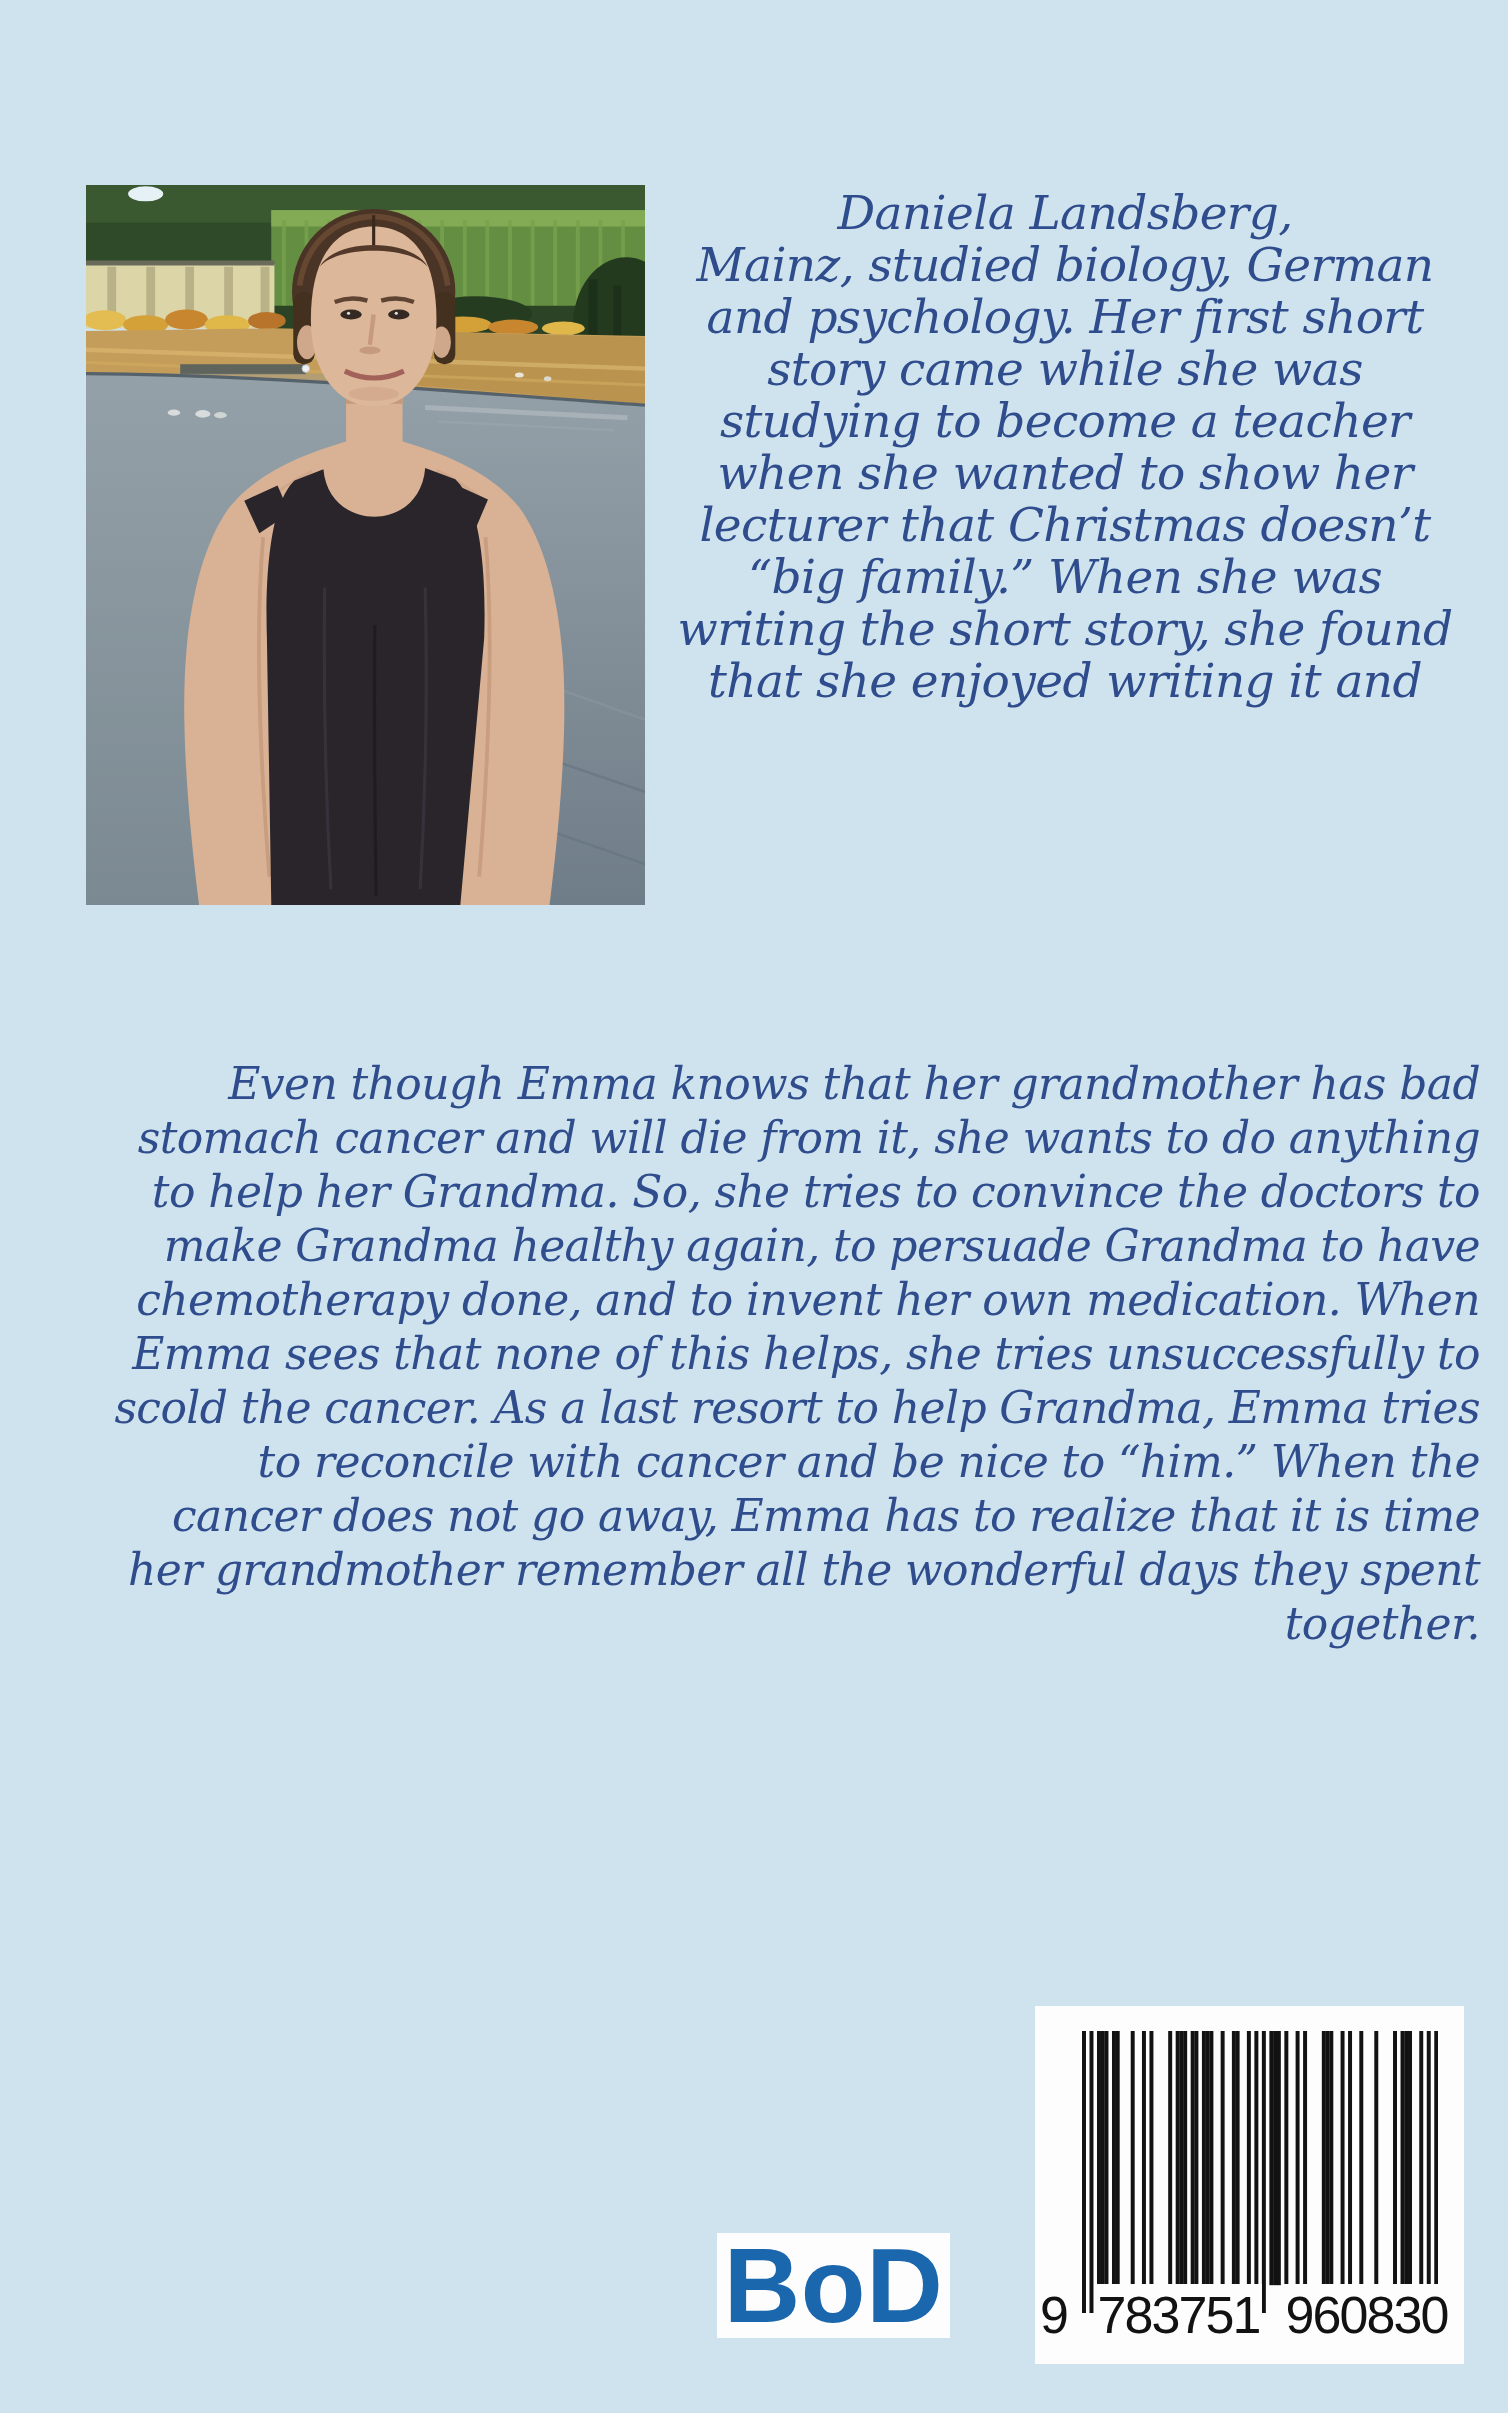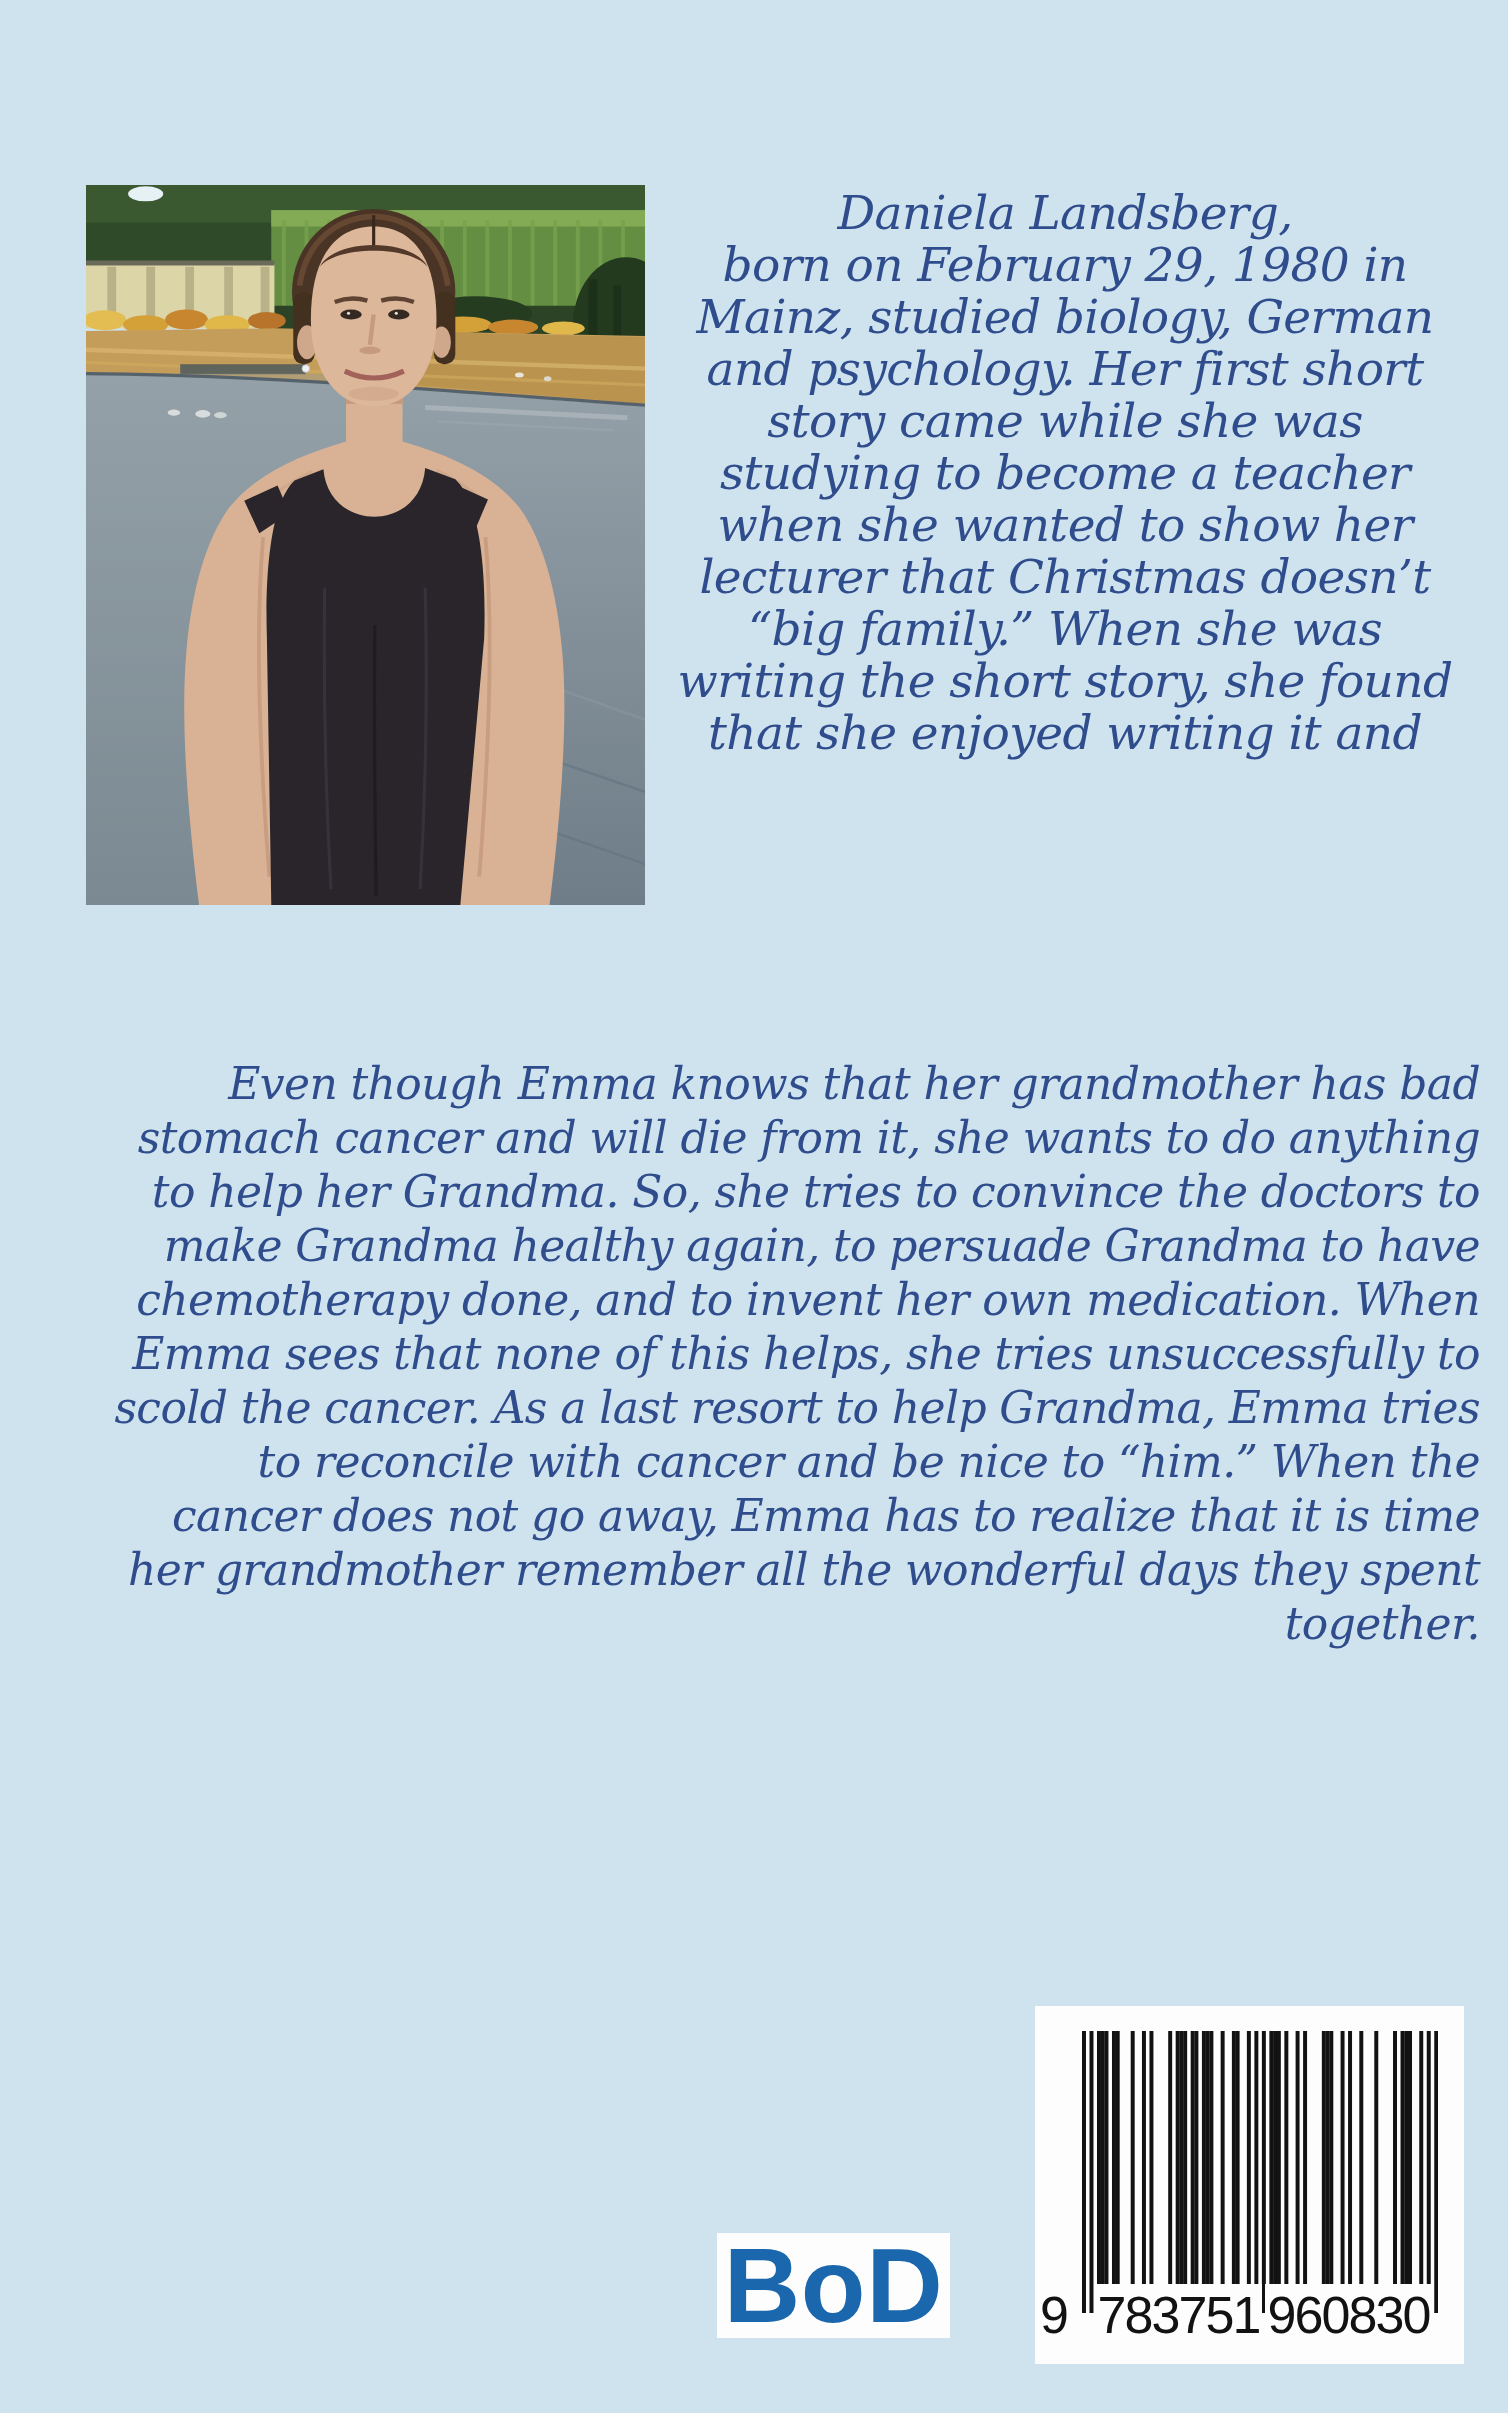--- a/index.html
+++ b/index.html
@@ -65,21 +65,21 @@
     position:absolute;top:278px;
     color:#121212;
     font-family:"Liberation Sans",sans-serif;
     font-size:52px;line-height:63px;font-weight:normal;
     letter-spacing:-1.9px;
     background:#fdfdfd;
     padding:0 2.5px;
   }
   .bc-d0{left:2.5px;}
   .bc-d1{left:60px;}
-  .bc-d2{left:230px;}
+  .bc-d2{left:248px;}
 </style>
 </head>
 <body>
 
 <div class="cover">
 
   <div class="photo">
     <svg viewBox="0 0 890 1145" preserveAspectRatio="none">
       <defs>
         <linearGradient id="waterGrad" x1="0" y1="0" x2="0" y2="1">
@@ -210,21 +210,20 @@
 
       <path d="M458,206 L452,254" stroke="#c79a7d" stroke-width="7" fill="none"></path>
       <ellipse cx="452" cy="263" rx="17" ry="6" fill="#c2957a" opacity="0.85"></ellipse>
       <path d="M412,296 Q458,318 506,296" stroke="#a2625a" stroke-width="8" fill="none"></path>
       <ellipse cx="458" cy="332" rx="40" ry="11" fill="#cda084" opacity="0.5"></ellipse>
     </svg>
   </div>
 
   <div class="script bio">
     <div class="line">Daniela Landsberg,</div>
-    <div class="line">born on February 29, 1980 in</div>
     <div class="line">Mainz, studied biology, German</div>
     <div class="line">and psychology. Her first short</div>
     <div class="line">story came while she was</div>
     <div class="line">studying to become a teacher</div>
     <div class="line">when she wanted to show her</div>
     <div class="line">lecturer that Christmas doesn’t</div>
     <div class="line">“big family.” When she was</div>
     <div class="line">writing the short story, she found</div>
     <div class="line">that she enjoyed writing it and</div>
   </div>

